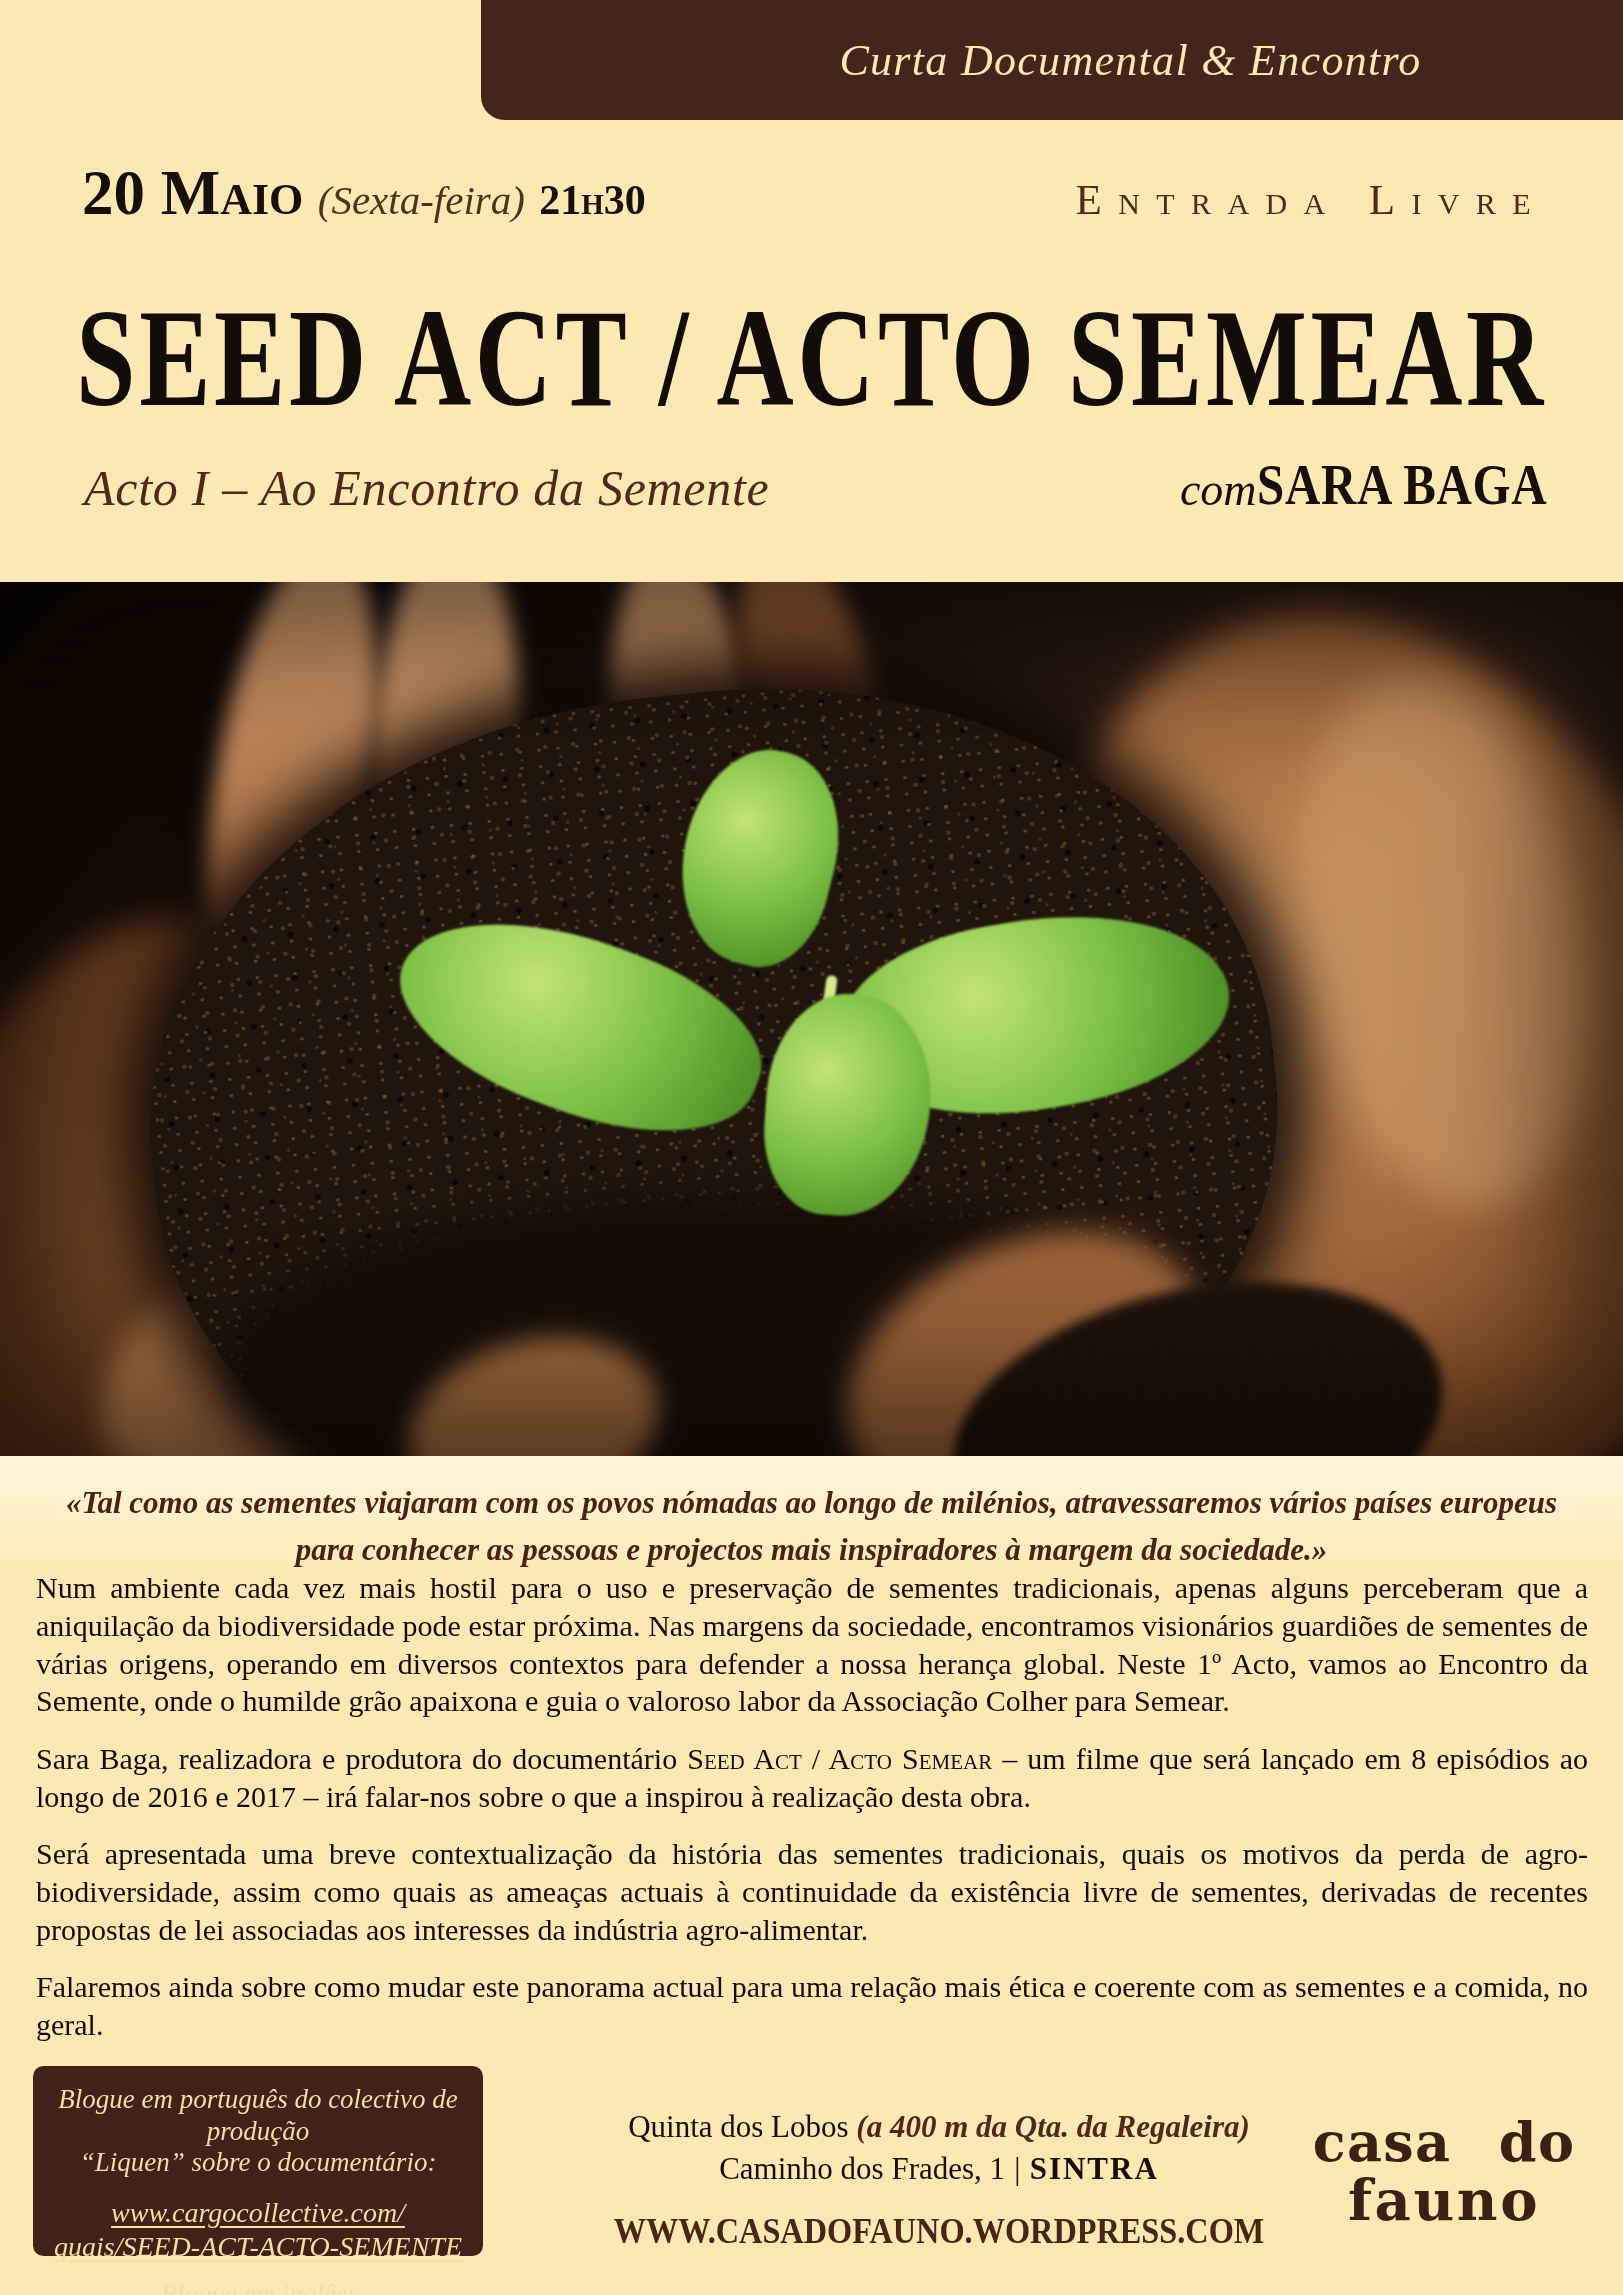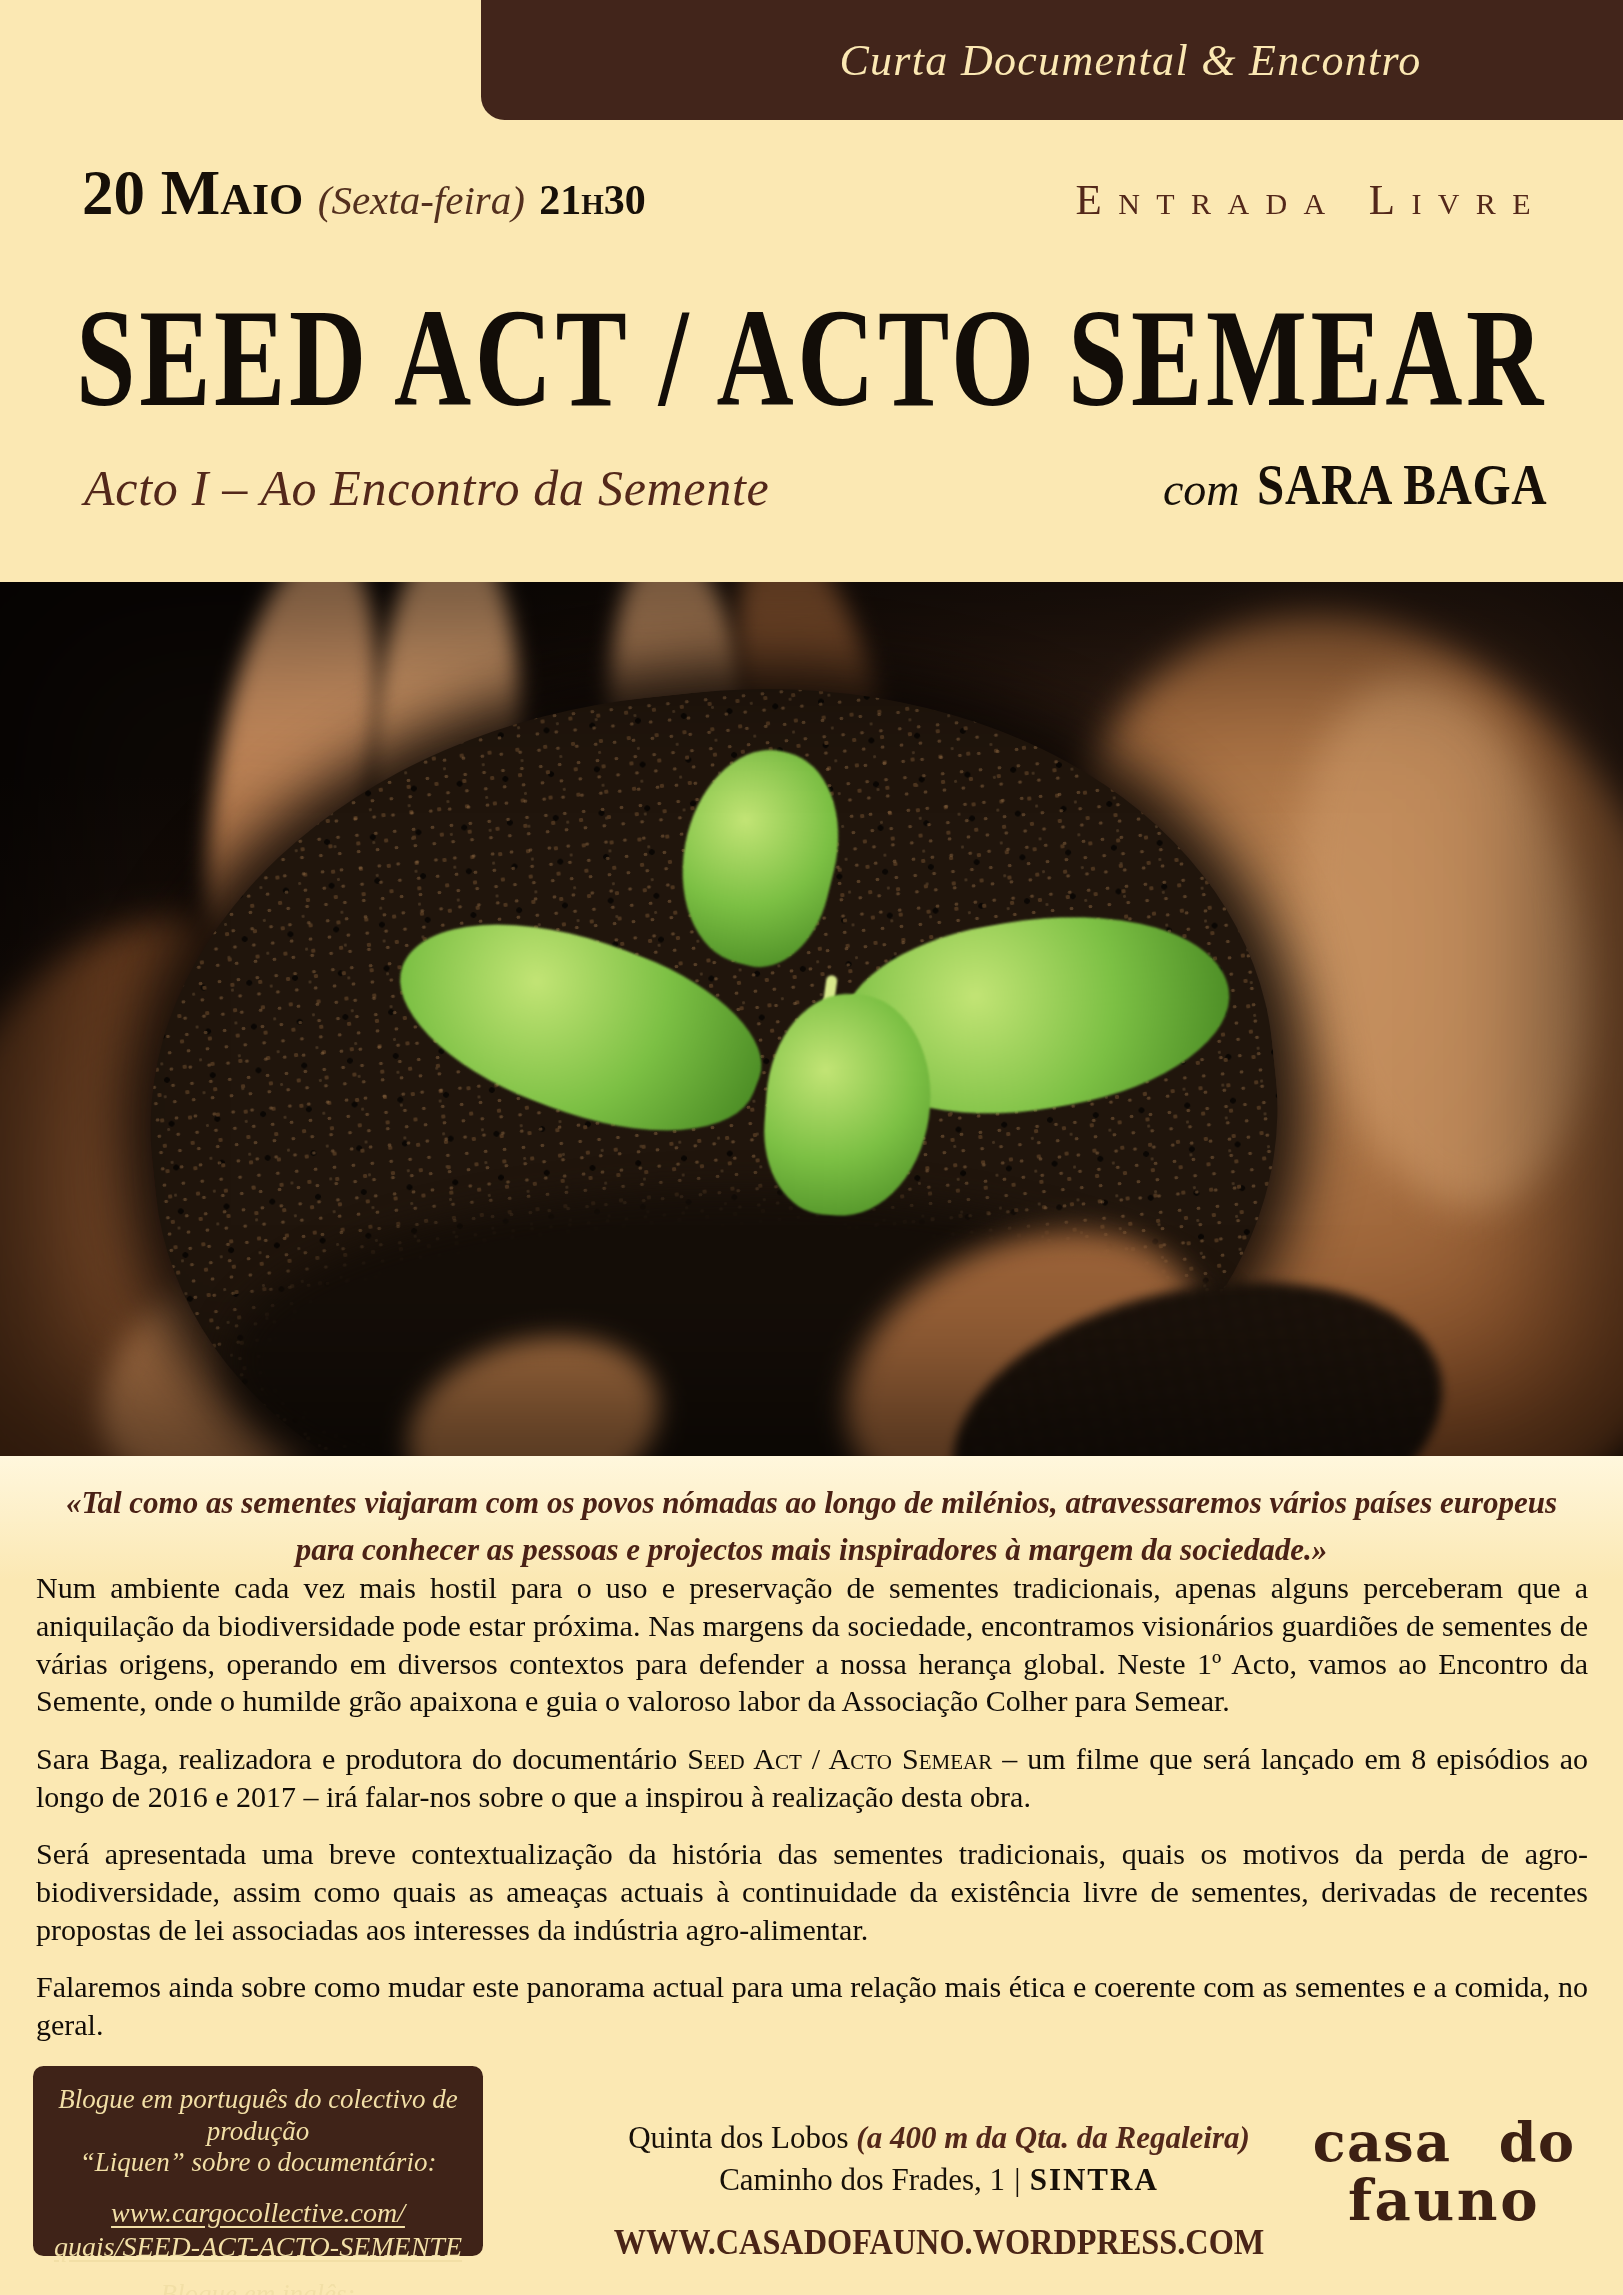--- a/index.html
+++ b/index.html
@@ -47,21 +47,21 @@
     white-space:nowrap;
   }
 
   
   .subtitle-row{
     position:absolute;top:459px;left:0;right:0;
     display:flex;align-items:baseline;justify-content:space-between;
     padding:0 64px 0 84px;
   }
   .ev-subtitle{font-style:italic;font-weight:normal;font-size:50px;color:#53281A;letter-spacing:0.7px;}
-  .subtitle-right{display:flex;align-items:baseline;gap:17px;}
+  .subtitle-right{display:flex;align-items:baseline;}
   .with-label{font-style:italic;font-size:46px;color:#171008;}
   .speaker{font-weight:bold;font-size:51px;color:#171008;transform:scale(.96,1.1);transform-origin:left bottom;letter-spacing:0.7px;}
 
   
   .photo{
     position:absolute;top:582px;left:0;width:1623px;height:874px;
     background:#0E0905;overflow:hidden;
   }
   .photo .layer{position:absolute;border-radius:50%;}
   .bg-tint{inset:0;border-radius:0 !important;
@@ -155,21 +155,21 @@
     text-align:center;color:#F2DFA6;font-style:italic;
   }
   .blog-box .bline{font-size:27px;line-height:1.17;}
   .blog-box .burl{font-size:28px;line-height:1.2;}
   .blog-box .gap{height:17px;}
   .u{text-decoration:underline;text-underline-offset:3.9px;text-align:center;}
   .blog-last{margin-top:15.7px;}
 
   .venue{
     position:absolute;left:589px;top:2106px;width:700px;
-    text-align:center;color:#171008;margin-top:11px;
+    text-align:center;color:#171008;
   }
   .venue-line1{font-size:31px;line-height:1.35;}
   .venue-distance{font-style:italic;font-weight:bold;color:#53281A;}
   .venue-line2{font-size:31px;line-height:1.35;}
   .venue-city{font-weight:bold;letter-spacing:2px;}
   .venue-divider{display:inline-block;margin:0 9.2px;font-weight:normal;}
   .venue-website{
     margin-top:22px;font-weight:bold;font-size:34px;color:#4A2517;
     transform:scale(.95,1.05);transform-origin:center top;letter-spacing:0px;
   }

